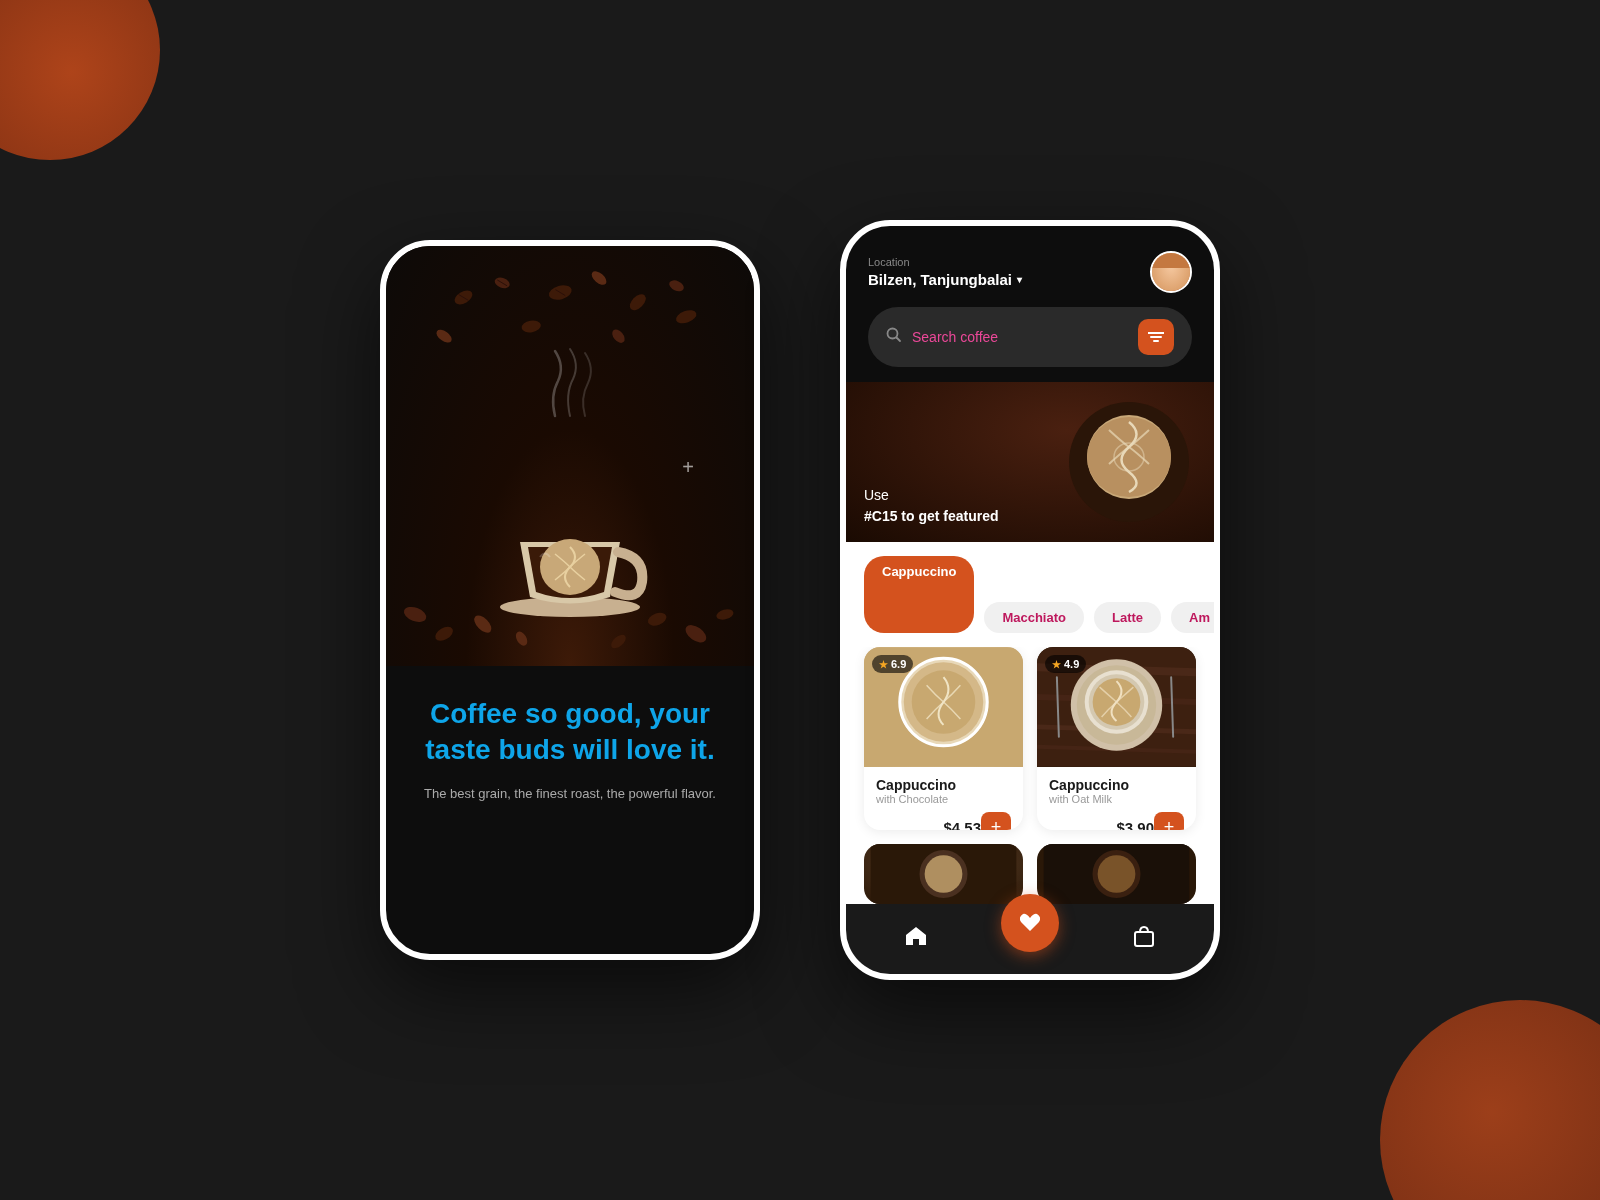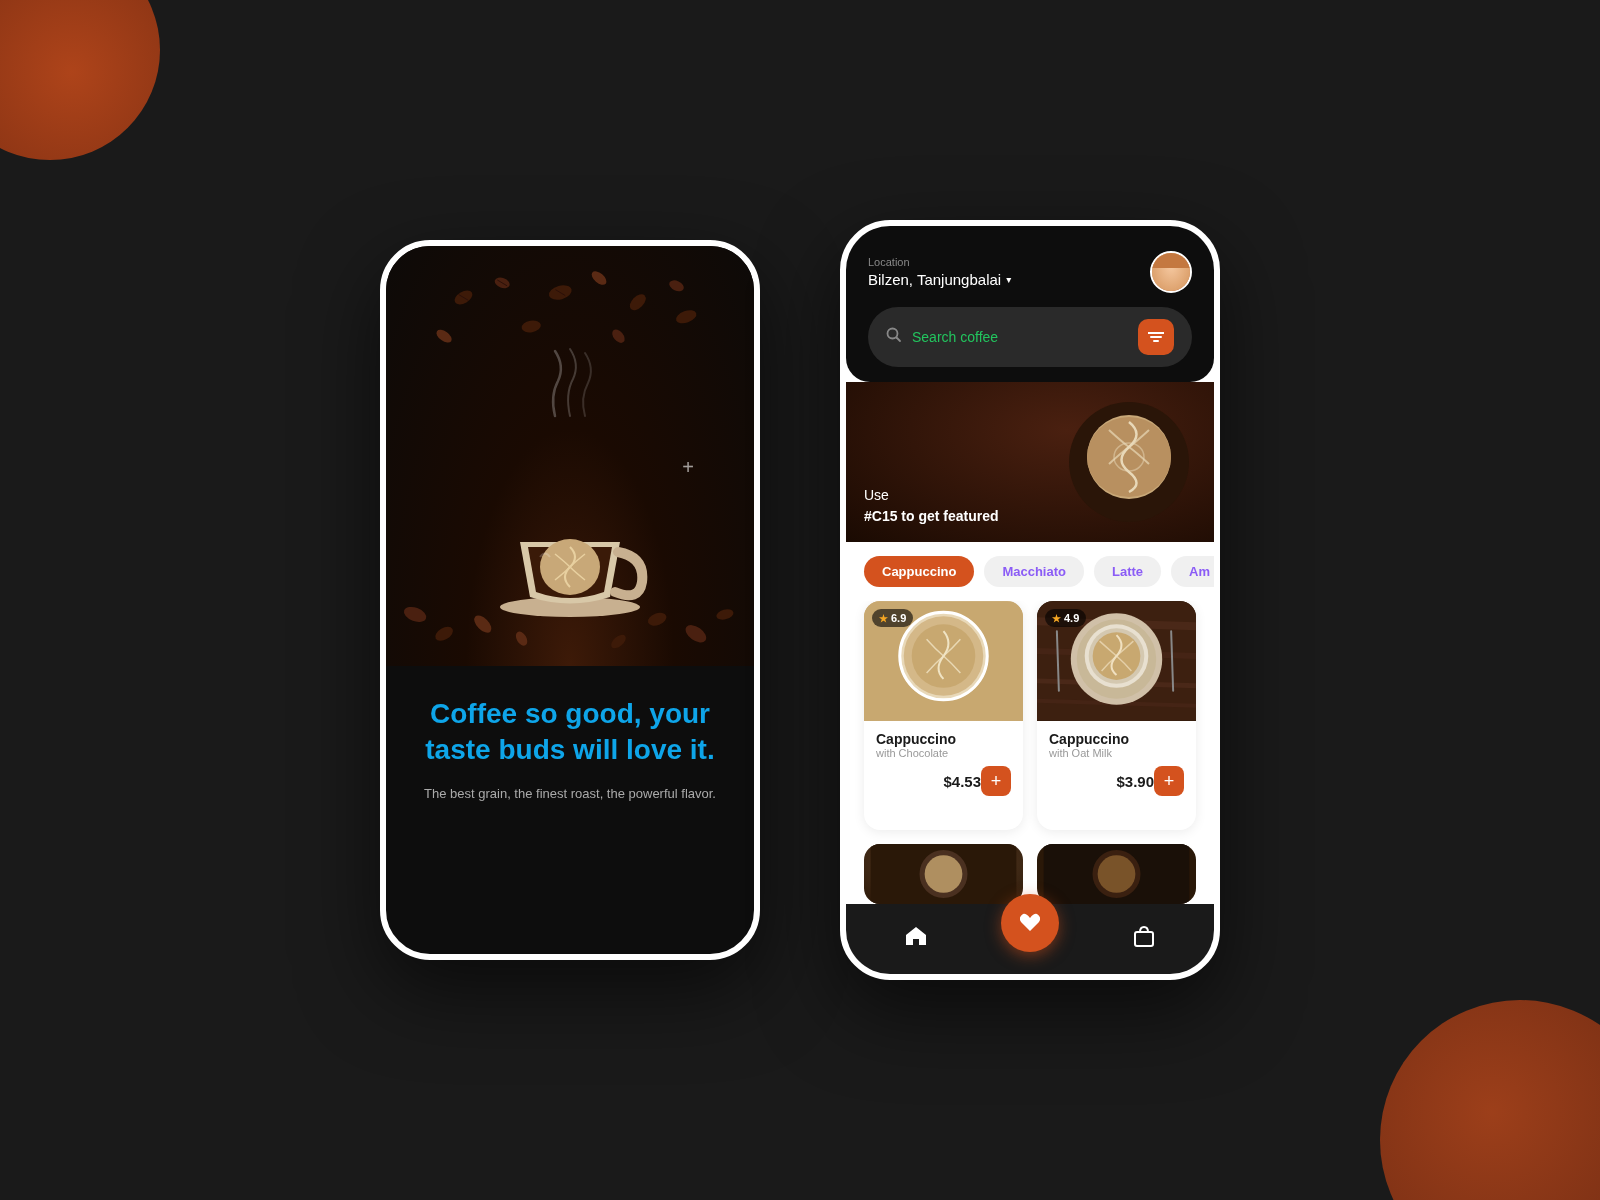--- a/index.html
+++ b/index.html
@@ -139,39 +139,38 @@
       overflow: hidden;
       display: flex;
       flex-direction: column;
       box-shadow: 0 30px 80px rgba(0,0,0,0.6);
     }
 
     
     .phone-2-header {
       background: #0d0d0d;
       padding: 25px 22px 15px;
-      border-radius: 24px;
     }
 
     .location-row {
       display: flex;
       justify-content: space-between;
       align-items: center;
       margin-bottom: 14px;
     }
 
     .location-label {
       font-size: 11px;
       color: #888;
       margin-bottom: 3px;
     }
 
     .location-name {
       font-size: 15px;
-      font-weight: 400;
+      font-weight: 700;
       color: #fff;
       display: flex;
       align-items: center;
       gap: 5px;
       justify-content: flex-end;
     }
 
     .location-chevron {
       color: #fff;
       font-size: 10px;
@@ -216,21 +215,21 @@
       gap: 10px;
       margin-bottom: 0;
     }
 
     .search-icon-svg {
       color: #888;
       font-size: 16px;
     }
 
     .search-placeholder {
-      color: #22c55e;
+      color: #ec4899;
       font-size: 14px;
       flex: 1;
     }
 
     .filter-btn {
       width: 36px;
       height: 36px;
       background: #d4521e;
       border-radius: 10px;
       display: flex;
@@ -294,21 +293,22 @@
       white-space: nowrap;
     }
 
     .tab-active {
       background: #d4521e;
       color: #fff;
     }
 
     .tab-inactive {
       background: #f0f0f0;
-      color: #8b5cf6;
+      color: #be185d;
+      margin-top: 46px;
     }
 
     
     .products-grid {
       display: grid;
       grid-template-columns: 1fr 1fr;
       gap: 14px;
       padding: 0 18px 14px;
       background: #fff;
       flex: 1;

